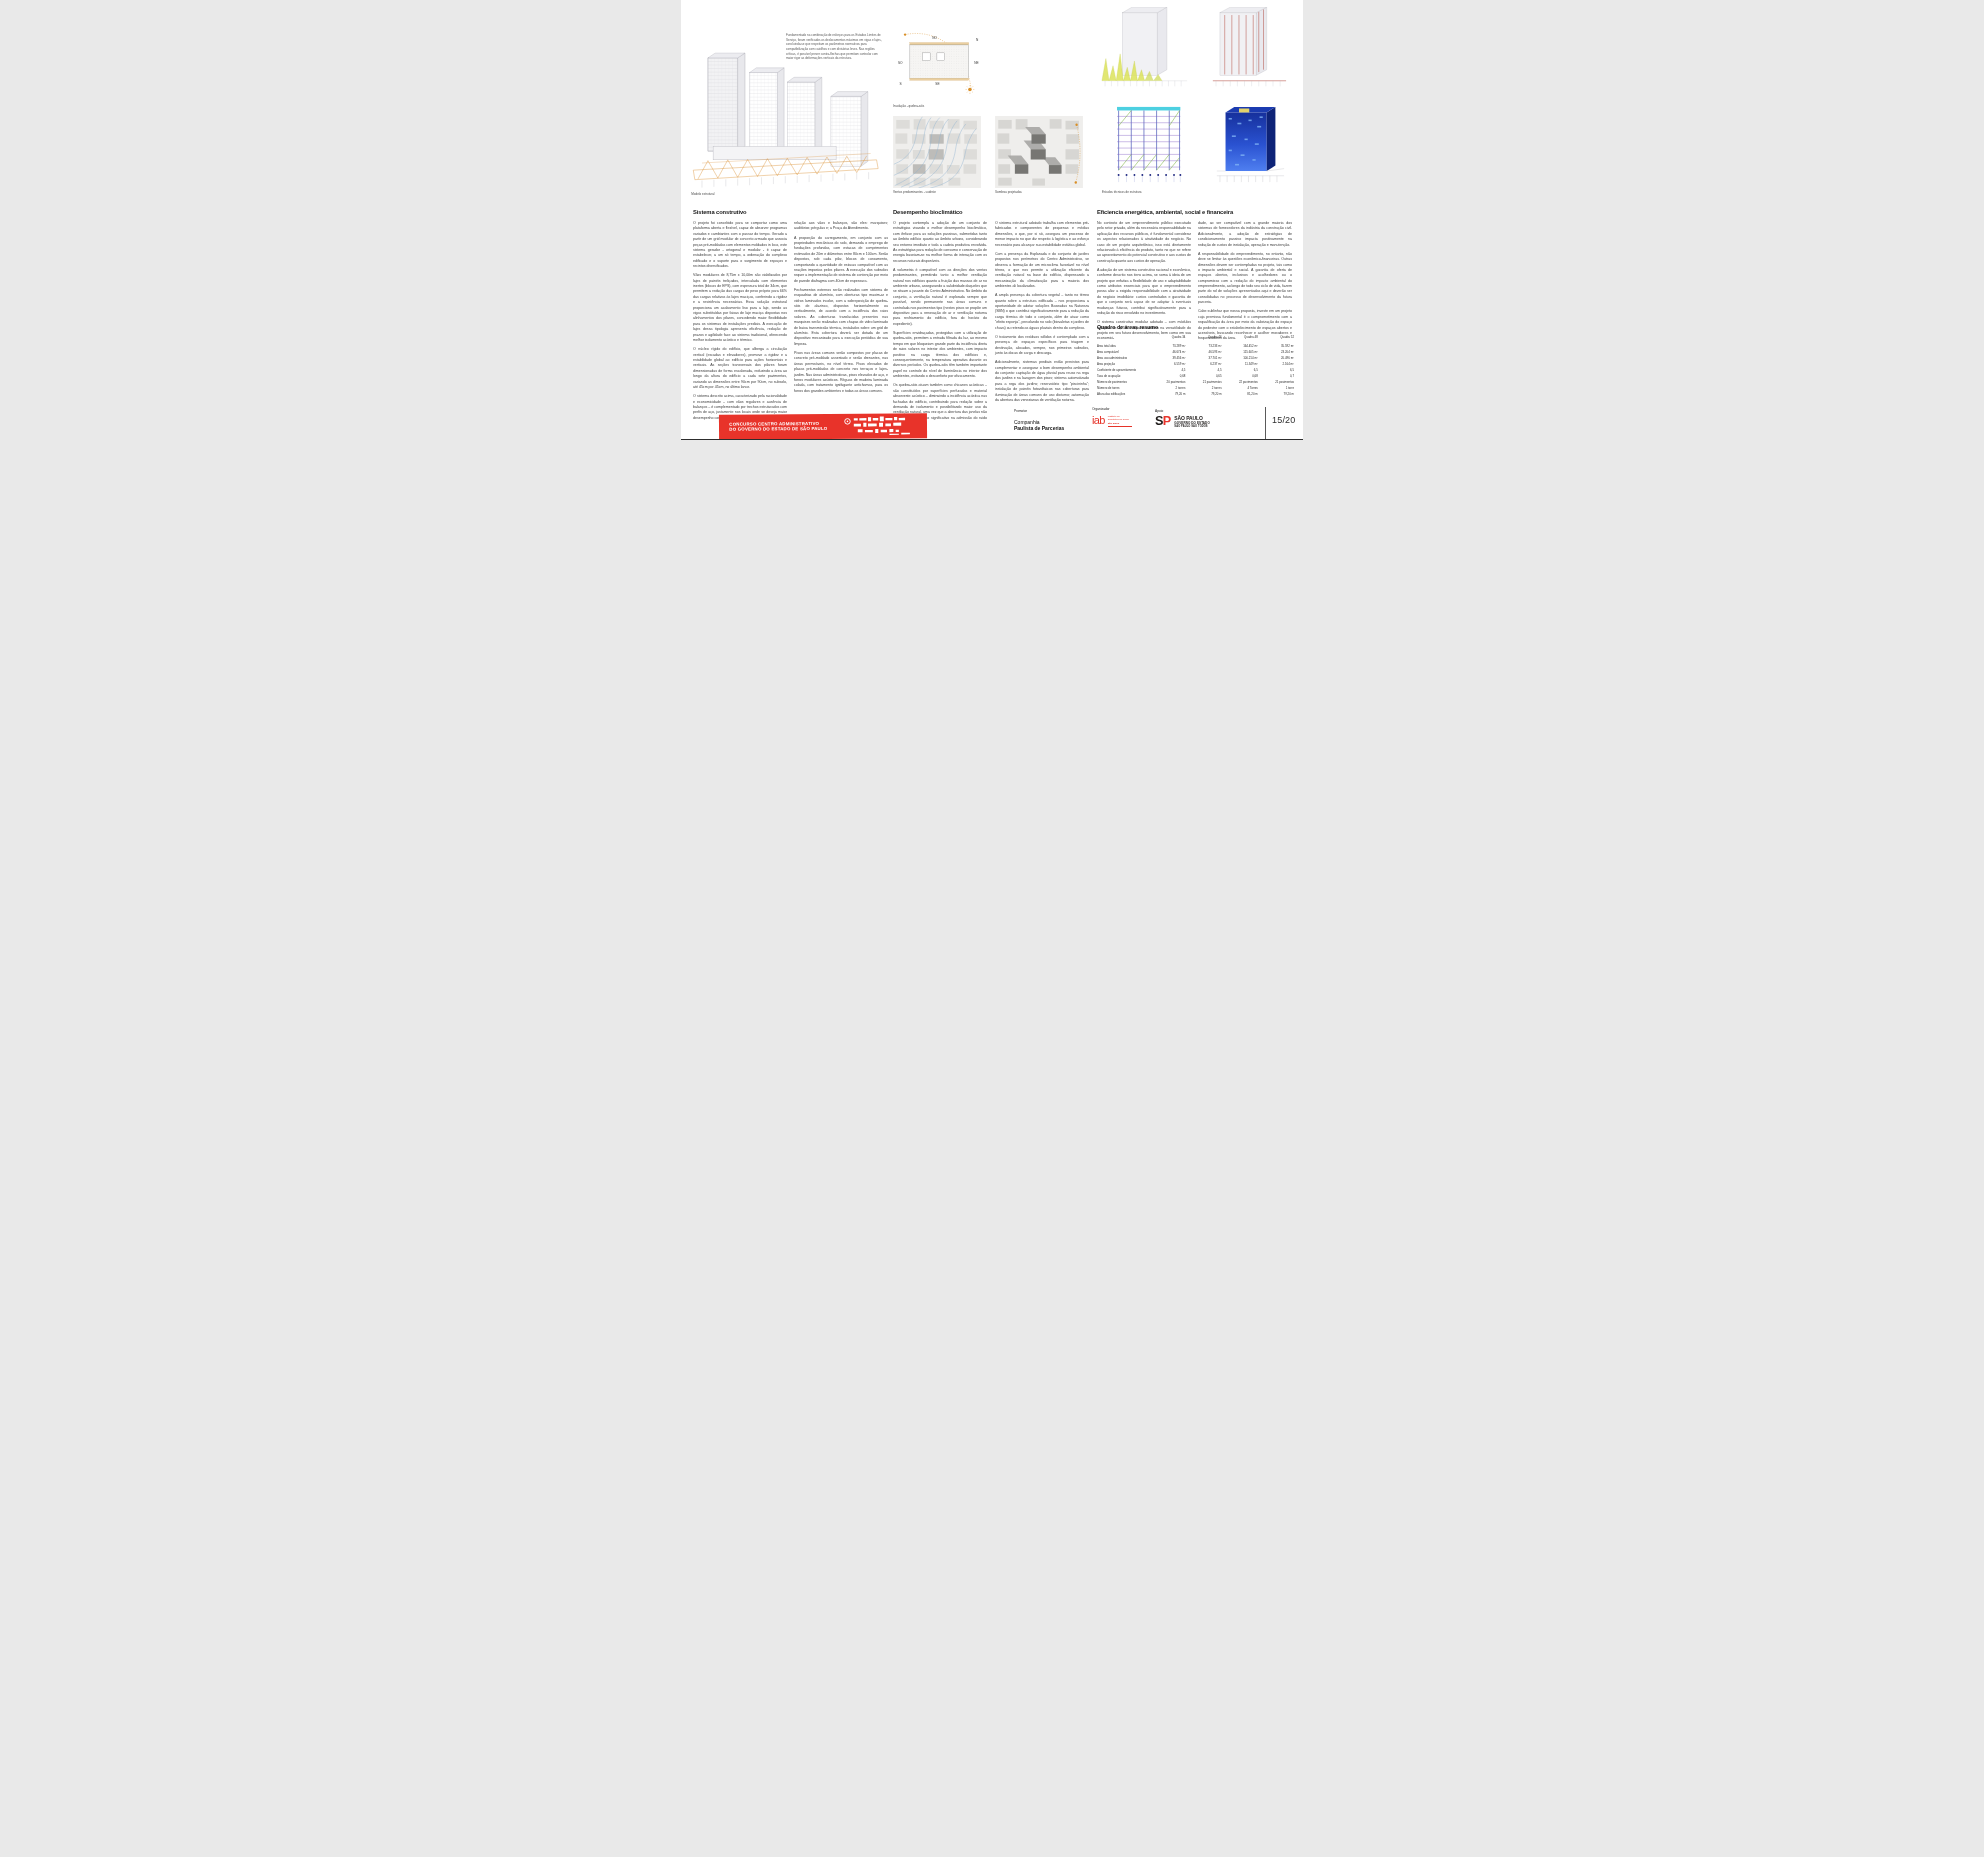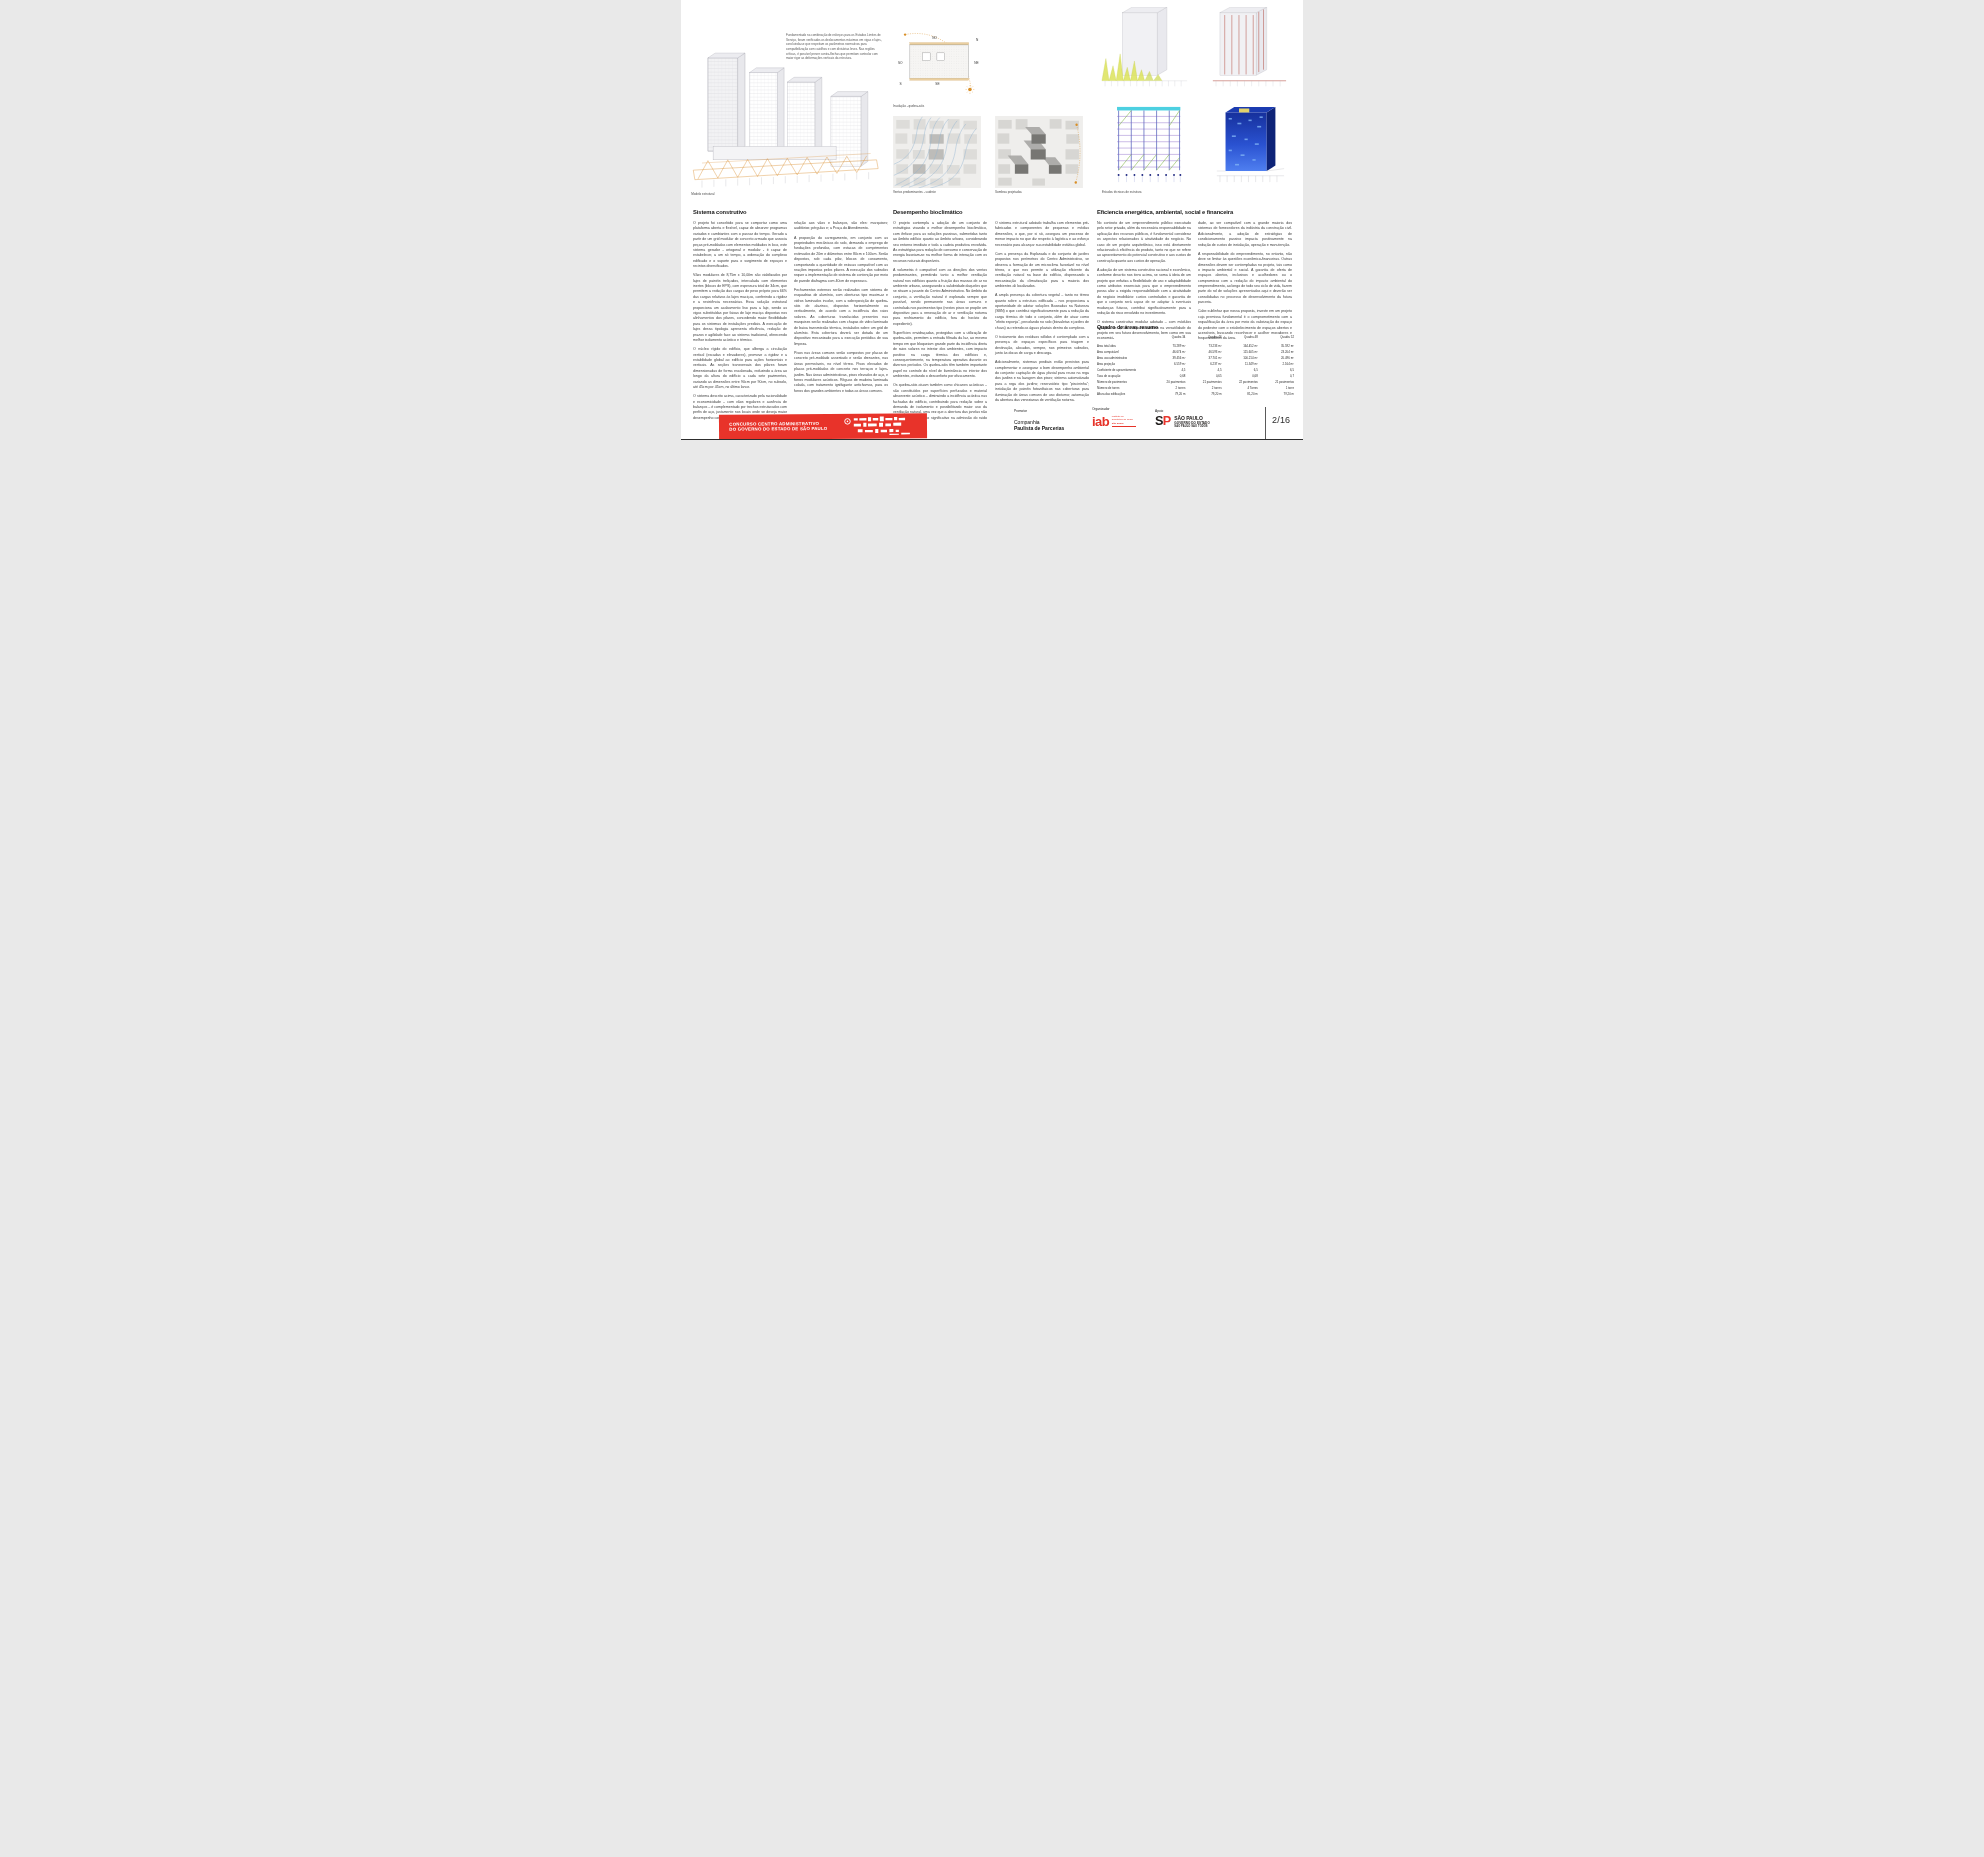--- a/index.html
+++ b/index.html
@@ -21,21 +21,21 @@
   #areas-table .rowlabel{text-align:left;width:52px;}
   #areas-table .valcol{text-align:right;width:36px;}
   #areas-table thead th{padding-bottom:4px;}
   
   .banner{background:#e8332a;transform:rotate(-0.4deg);display:flex;align-items:center;}
   .banner-text{color:#ffffff;font-size:4.4px;font-weight:bold;letter-spacing:0.2px;
                line-height:1.25;padding-left:10.3px;flex:0 0 auto;}
   .footer-label{font-size:3.2px;color:#1f1f1f;}
   .promoter-n1{font-size:5px;color:#111;margin-top:5.6px;}
   .promoter-n2{font-size:5px;color:#111;font-weight:bold;}
-  .iab-glyph{font-size:13px;font-weight:bold;color:#e63329;letter-spacing:-0.6px;line-height:1;text-align:center;}
+  .iab-glyph{font-size:11px;font-weight:normal;color:#e63329;letter-spacing:-0.6px;line-height:1;text-align:center;}
   .iab-lines{font-size:2.5px;color:#e63329;line-height:1.35;}
   .iab-lines .b{font-weight:bold;}
   .iab-rule{height:0.6px;background:#e63329;width:24.6px;margin-top:0.8px;}
   .sp-s{font-size:12.7px;font-weight:900;color:#1d1a19;line-height:1;}
   .sp-p{font-size:12.7px;font-weight:900;color:#e8362d;line-height:1;margin-left:-0.8px;}
   .sp-n1{font-size:5px;font-weight:800;color:#1d1a19;letter-spacing:-0.1px;line-height:1.05;}
   .sp-n2{font-size:3px;font-weight:800;color:#1d1a19;letter-spacing:0.1px;}
   .sp-n3{font-size:2.6px;font-weight:700;color:#1d1a19;letter-spacing:0.1px;}
   .pagenum{font-size:9px;font-weight:300;color:#2e2e2e;letter-spacing:0.2px;}
   .vline{width:0.4px;background:#5a5a5a;}
@@ -490,17 +490,17 @@
       </div>
       <div style="margin-left:3.2px">
         <div class="sp-n1">SÃO PAULO</div>
         <div class="sp-n2">GOVERNO DO ESTADO</div>
         <div class="sp-n3">SÃO PAULO SÃO TODOS</div>
       </div>
     </div>
   </div>
 
   <div class="vline abs" style="left:584px;top:407px;height:32px"></div>
-  <div class="pagenum abs" style="left:591px;top:415px">2/16</div>
+  <div class="pagenum abs" style="left:591px;top:415px">15/20</div>
   <div class="bottomline abs" style="left:0;top:439px;width:622px"></div>
 
 </div>
 
 
 </body></html>

